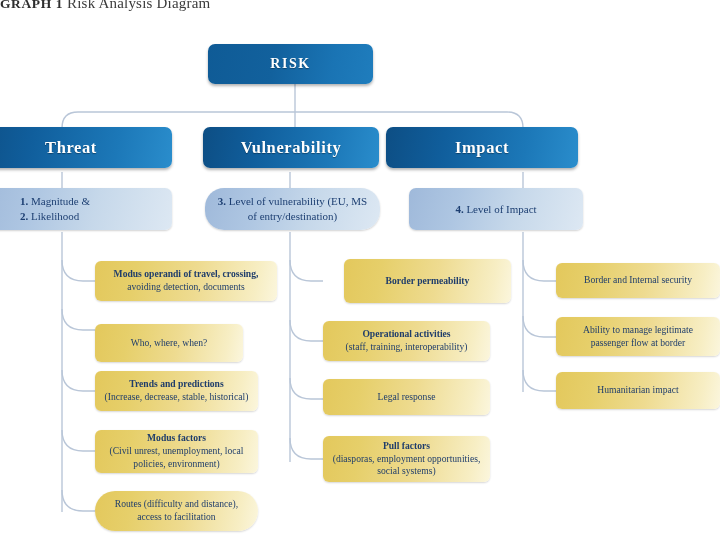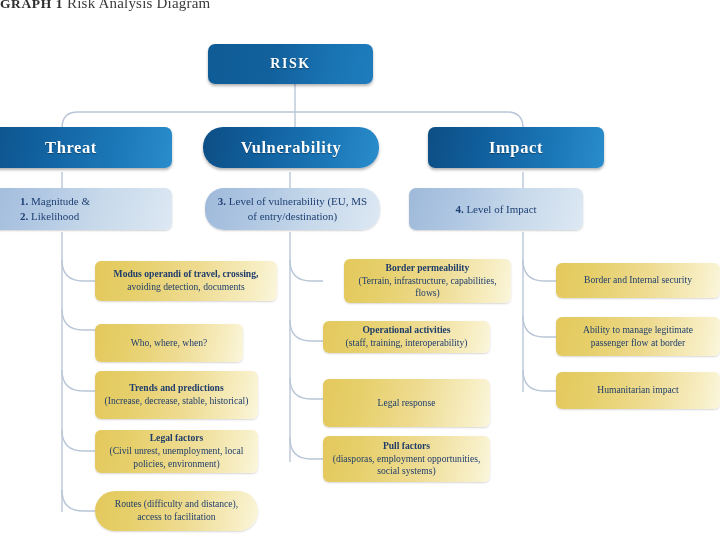--- a/index.html
+++ b/index.html
@@ -103,24 +103,24 @@
     </g>
   </svg>
 
   <div class="box root-box" style="left:208px;top:44px;width:165px;height:40px;">
     <span>RISK</span>
   </div>
 
   <div class="box cat-box" style="left:-30px;top:127px;width:202px;height:41px;">
     <span>Threat</span>
   </div>
-  <div class="box cat-box" style="left:203px;top:127px;width:176px;height:41px;border-radius:20px;">
+  <div class="box cat-box" style="left:203px;top:127px;width:176px;height:41px;">
     <span>Vulnerability</span>
   </div>
-  <div class="box cat-box" style="left:428px;top:127px;width:176px;height:41px;">
+  <div class="box cat-box" style="left:386px;top:127px;width:192px;height:41px;">
     <span>Impact</span>
   </div>
 
   <div class="box lvl-box" style="left:-22px;top:188px;width:194px;height:42px;">
     <div style="width:100%;">
       <div style="text-align:left;padding-left:34px;">
         <b>1.</b><span> Magnitude &amp;</span>
       </div>
       <div style="text-align:left;padding-left:34px;">
         <b>2.</b><span> Likelihood</span>
@@ -144,51 +144,50 @@
     <div>
       <span class="ttl">Modus operandi of travel, crossing,</span>
       <span class="sub">avoiding detection, documents</span>
     </div>
   </div>
   <div class="box leaf-box" style="left:95px;top:311px;width:148px;height:38px;margin-top:13px;">
     <div>
       <span class="sub">Who, where, when?</span>
     </div>
   </div>
-  <div class="box leaf-box" style="left:95px;top:371px;width:163px;height:48px;">
+  <div class="box leaf-box" style="left:95px;top:371px;width:163px;height:40px;">
     <div>
       <span class="ttl">Trends and predictions</span>
       <span class="sub">(Increase, decrease, stable, historical)</span>
     </div>
   </div>
   <div class="box leaf-box" style="left:95px;top:430px;width:163px;height:43px;">
     <div>
-      <span class="ttl">Legal factors</span>
+      <span class="ttl">Modus factors</span>
       <span class="sub">(Civil unrest, unemployment, local policies, environment)</span>
     </div>
   </div>
   <div class="box leaf-box" style="left:95px;top:491px;width:163px;height:40px;border-radius:20px;">
     <div>
       <span class="sub">Routes (difficulty and distance), access to facilitation</span>
     </div>
   </div>
 
   <div class="box leaf-box" style="left:323px;top:259px;width:167px;height:44px;margin-left:21px;">
     <div>
       <span class="ttl">Border permeability</span>
-      <span class="sub">(Terrain, infrastructure, capabilities, flows)</span>
-    </div>
-  </div>
-  <div class="box leaf-box" style="left:323px;top:321px;width:167px;height:32px;">
+    </div>
+  </div>
+  <div class="box leaf-box" style="left:323px;top:321px;width:167px;height:40px;">
     <div>
       <span class="ttl">Operational activities</span>
       <span class="sub">(staff, training, interoperability)</span>
     </div>
   </div>
-  <div class="box leaf-box" style="left:323px;top:379px;width:167px;height:48px;">
+  <div class="box leaf-box" style="left:323px;top:379px;width:167px;height:36px;">
     <div>
       <span class="sub">Legal response</span>
     </div>
   </div>
   <div class="box leaf-box" style="left:323px;top:436px;width:167px;height:46px;">
     <div>
       <span class="ttl">Pull factors</span>
       <span class="sub">(diasporas, employment opportunities, social systems)</span>
     </div>
   </div>

